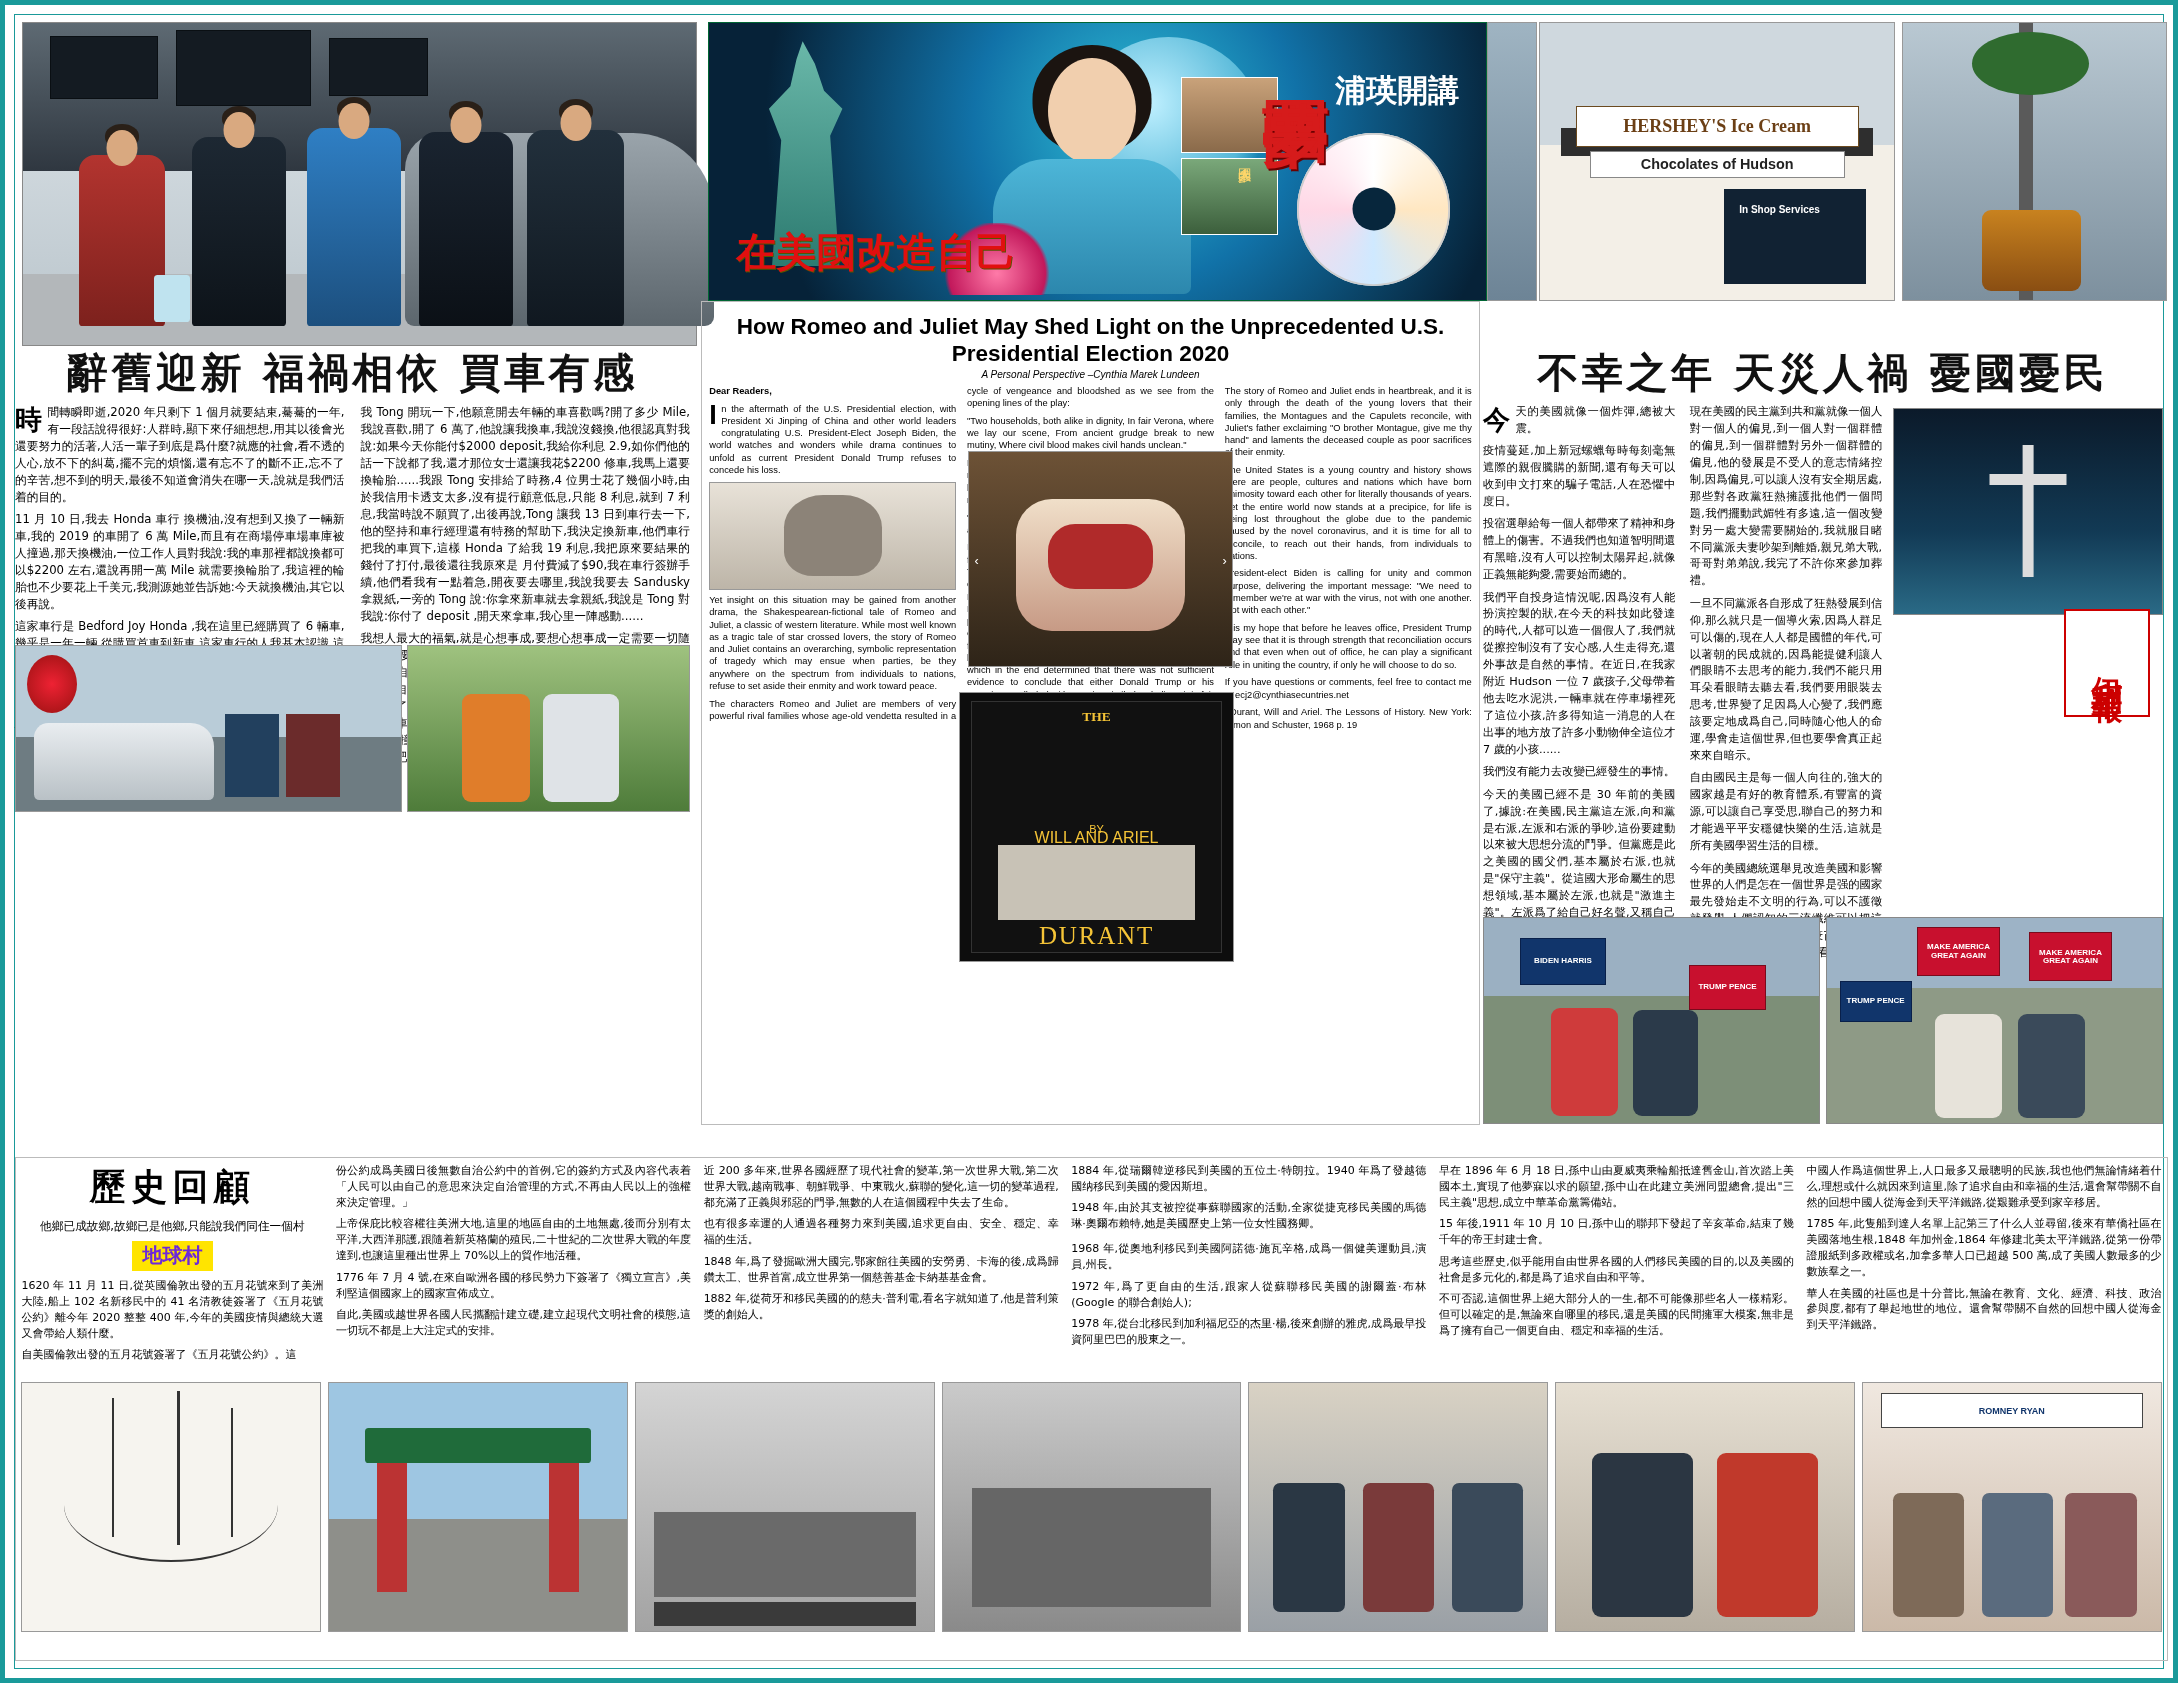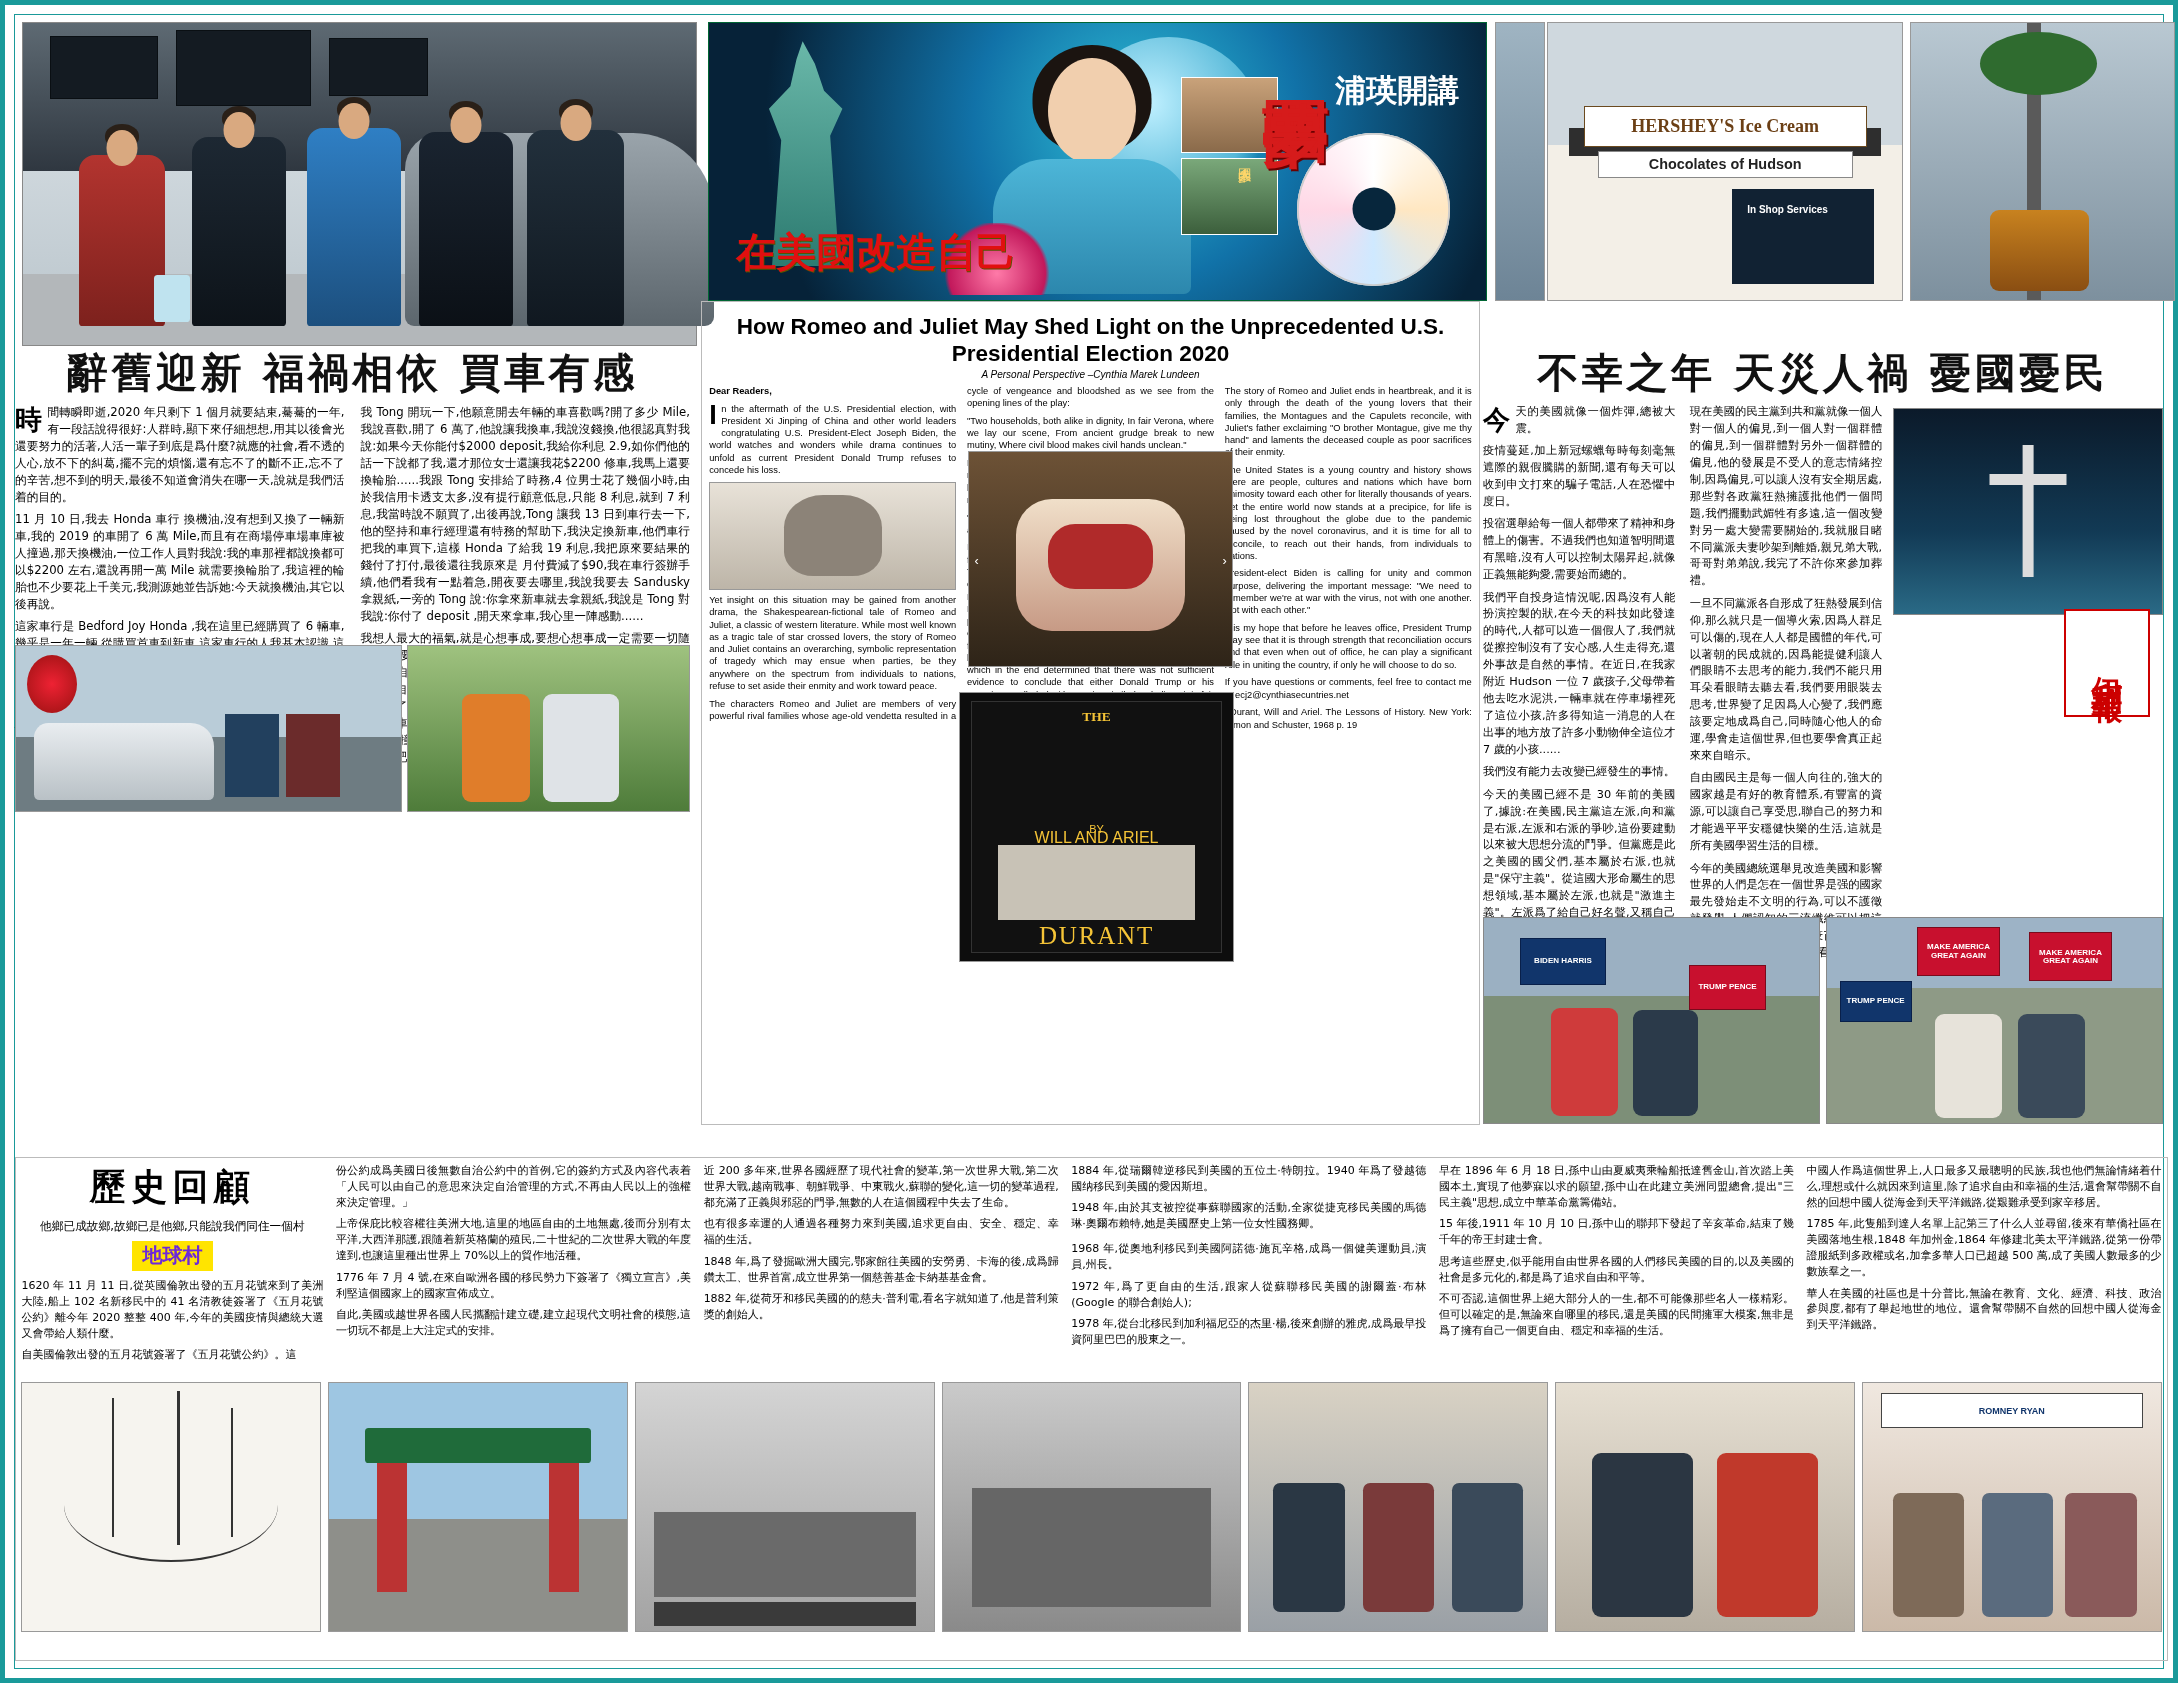--- a/index.html
+++ b/index.html
@@ -47,21 +47,21 @@
   .tc-banner .lady .face { position:absolute; left:50%; top:7.2px; transform:translateX(-50%); width:88px; height:106px; border-radius:50%; background:#f1cfae; }
   .tc-banner .lady .hair { position:absolute; left:50%; top:-5.4px; transform:translateX(-50%); width:119px; height:108px; border-radius:50% 50% 46% 46%; background:#1b1410; }
   .tc-banner .lady .dress { position:absolute; left:50%; bottom:0; transform:translateX(-50%); width:198px; height:135px; background:linear-gradient(#4db6d8,#2c87ad); border-radius:54px 54px 7.2px 7.2px; }
   .tc-banner .cd { position:absolute; right:36px; bottom:14.4px; width:153px; height:153px; border-radius:50%; background:conic-gradient(#fff,#ffe7c2,#cfe9ff,#ffd8e6,#fff); box-shadow:0 0 0 1.8px #ccc inset; }
   .tc-banner .cd:after { content:""; position:absolute; left:50%; top:50%; transform:translate(-50%,-50%); width:43px; height:43px; border-radius:50%; background:#07263c; }
   .tc-banner .inset { position:absolute; border:1.8px solid #fff; overflow:hidden; }
   .tc-title-cn { position:absolute; right:144px; top:23.4px; font-size:68px; font-weight:bold; color:#d61b1b; text-shadow:1.8px 1.8px 0 #6b0000; }
   .tc-sub-red { position:absolute; left:27px; bottom:20px; font-size:40px; font-weight:bold; color:#e10f0f; text-shadow:0.9px 0.9px 0 #550; background:rgba(255,255,255,.0); }
   .tc-host { position:absolute; right:27px; top:47px; font-size:31px; font-weight:bold; color:#fff; }
 
-  .tr-photos { position:absolute; right:0; top:0; width:680px; height:217px;text-decoration:underline; }
+  .tr-photos { position:absolute; right:8px; top:0; width:680px; height:217px;text-decoration:underline; }
   .tr-photos .p { position:absolute; border:0.9px solid #999; overflow:hidden; }
   .shop { position:absolute; inset:0; background:linear-gradient(#cfd8de 0 44%, #f3efe7 44% 100%); }
   .shop .awn { position:absolute; left:6%; top:38%; width:88%; height:10%; background:#2e2e2e; }
   .shop .sign { position:absolute; left:10%; top:30%; width:80%; height:41px; background:#fff; border:1.8px solid #6b4a1f; display:flex; align-items:center; justify-content:center; }
 
   
   .headline-left { position:absolute; left:0; top:331px; width:675px; height:50px; }
   .headline-left .h { font-size:41px; font-weight:bold; letter-spacing:3.6px; color:#111; text-align:center; }
   .headline-right { position:absolute; right:0; top:331px; width:680px; height:50px; }
   .headline-right .h { font-size:41px; font-weight:bold; letter-spacing:3.6px; color:#111; text-align:center; }

